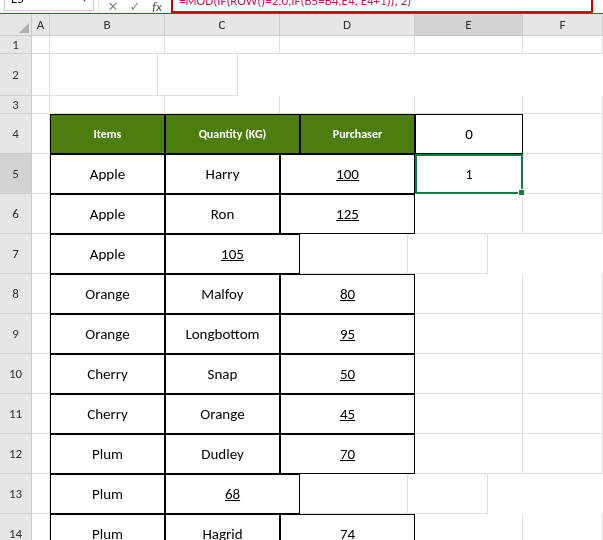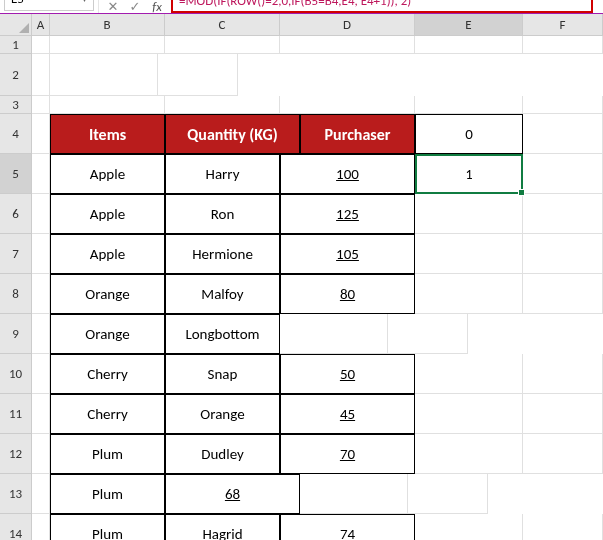--- a/index.html
+++ b/index.html
@@ -41,21 +41,21 @@
 .r-title .row-h { height: 42px; }
 .r3 { height: 18px; }
 .r3 .cell, .r3 .row-h { height: 18px; }
 .r-head { height: 40px; }
 .r-head .row-h { height: 40px; }
 .r-data { height: 40px; }
 .r-data .row-h { height: 40px; }
 
 .title-banner { background: #000; color: #fff; font-weight: bold; font-size: 18px; display: flex; align-items: center; justify-content: center; width: 365px; height: 42px; }
 
-.tbl-head { background: #b91c1c; color: #fff; font-weight: bold; font-size: 16px; border: 1px solid #000; display: flex; align-items: center; justify-content: center; height: 40px; }
+.tbl-head { background: #4d7c0f; color: #fff; font-weight: bold; font-size: 12px; border: 1px solid #000; display: flex; align-items: center; justify-content: center; height: 40px; }
 .tbl-cell { border: 1px solid #000; background: #fff; font-size: 15px; display: flex; align-items: center; justify-content: center; height: 40px; }
 .tbl-num { text-align: center; justify-content: center; text-decoration: underline; }
 
 .extra-head { border: 1px solid #000; background: #fff; font-weight: normal; font-size: 15px; display: flex; align-items: center; justify-content: center; height: 40px; }
 
 .active-cell { border: 2px solid #107c41; position: relative; background: #fff; }
 .fill-handle { position: absolute; right: -4px; bottom: -4px; width: 7px; height: 7px; background: #107c41; border: 1px solid #fff; }
 
 .empty-cell { height: 40px; border-right: 1px solid #e0e0e0; border-bottom: 1px solid #e0e0e0; }
 </style>
@@ -143,39 +143,39 @@
           <div class="tbl-cell col-B">Apple</div>
           <div class="tbl-cell col-C">Ron</div>
           <div class="tbl-cell col-D tbl-num">125</div>
           <div class="empty-cell col-E"></div>
           <div class="cell col-F" style="height: 40px;"></div>
         </div>
         <div class="row r-data">
           <div class="row-h">7</div>
           <div class="cell col-A" style="height: 40px;"></div>
           <div class="tbl-cell col-B">Apple</div>
-          <div class="tbl-cell col-C">Hermione</div>
           <div class="tbl-cell col-D tbl-num">105</div>
           <div class="empty-cell col-E"></div>
           <div class="cell col-F" style="height: 40px;"></div>
         </div>
         <div class="row r-data">
           <div class="row-h">8</div>
           <div class="cell col-A" style="height: 40px;"></div>
           <div class="tbl-cell col-B">Orange</div>
           <div class="tbl-cell col-C">Malfoy</div>
           <div class="tbl-cell col-D tbl-num">80</div>
           <div class="empty-cell col-E"></div>
           <div class="cell col-F" style="height: 40px;"></div>
         </div>
         <div class="row r-data">
           <div class="row-h">9</div>
           <div class="cell col-A" style="height: 40px;"></div>
           <div class="tbl-cell col-B">Orange</div>
           <div class="tbl-cell col-C">Longbottom</div>
+          <div class="tbl-cell col-D tbl-num">95</div>
           <div class="empty-cell col-E"></div>
           <div class="cell col-F" style="height: 40px;"></div>
         </div>
         <div class="row r-data">
           <div class="row-h">10</div>
           <div class="cell col-A" style="height: 40px;"></div>
           <div class="tbl-cell col-B">Cherry</div>
           <div class="tbl-cell col-C">Snap</div>
           <div class="tbl-cell col-D tbl-num">50</div>
           <div class="empty-cell col-E"></div>

